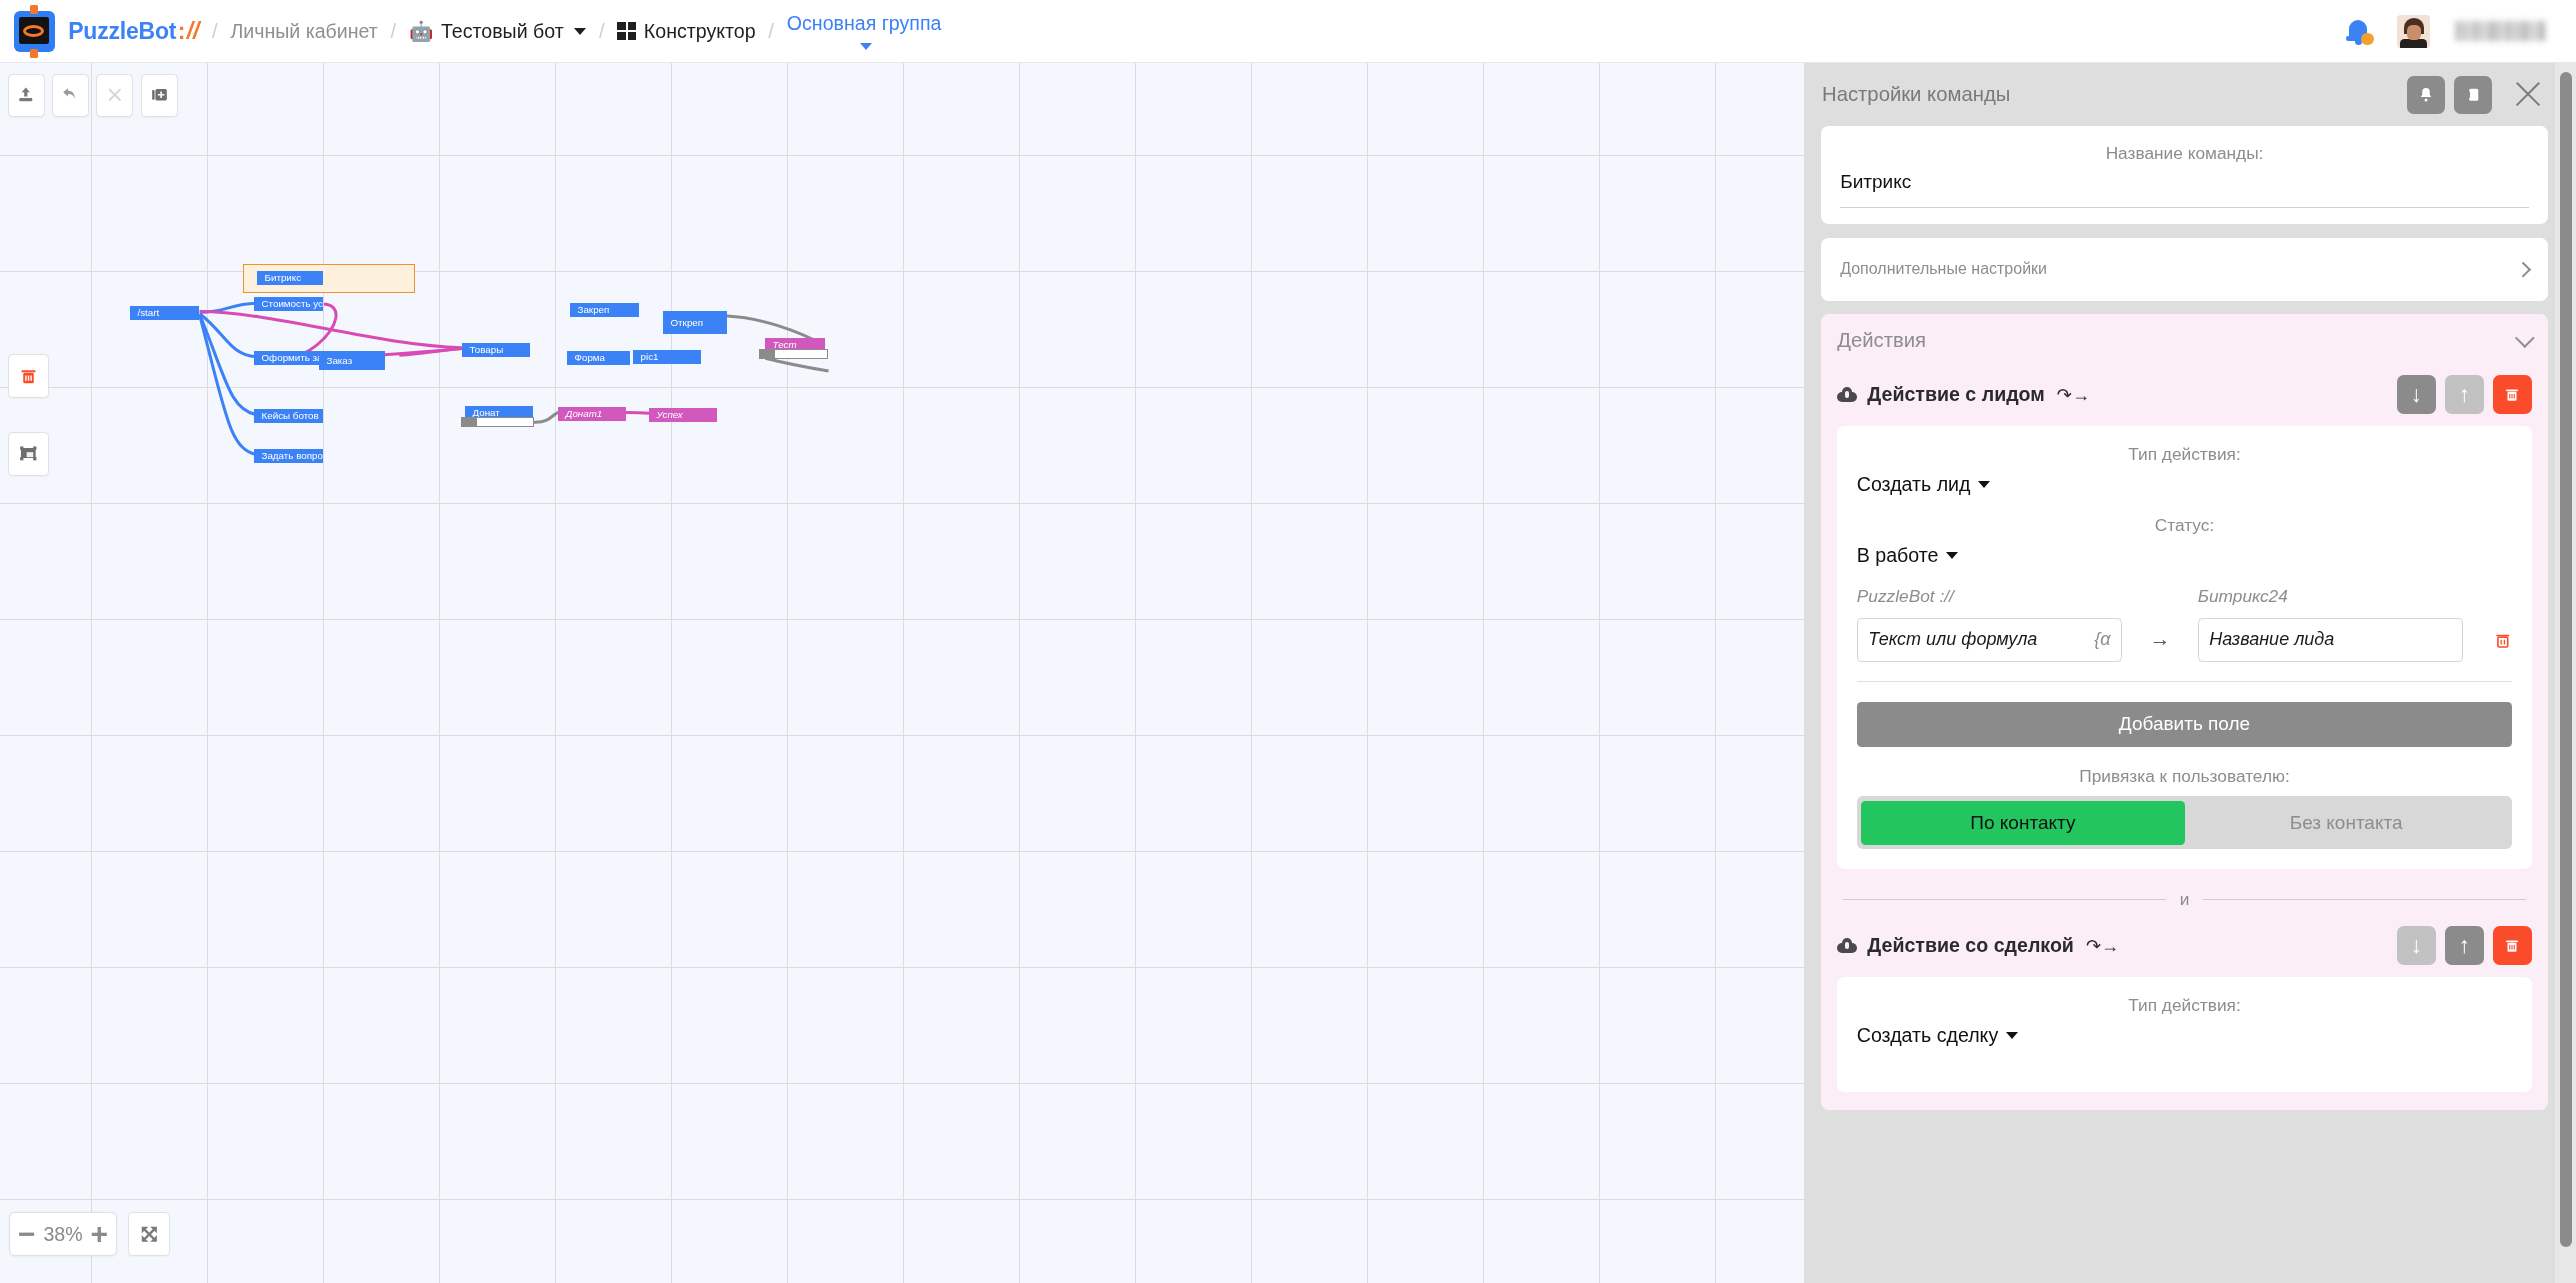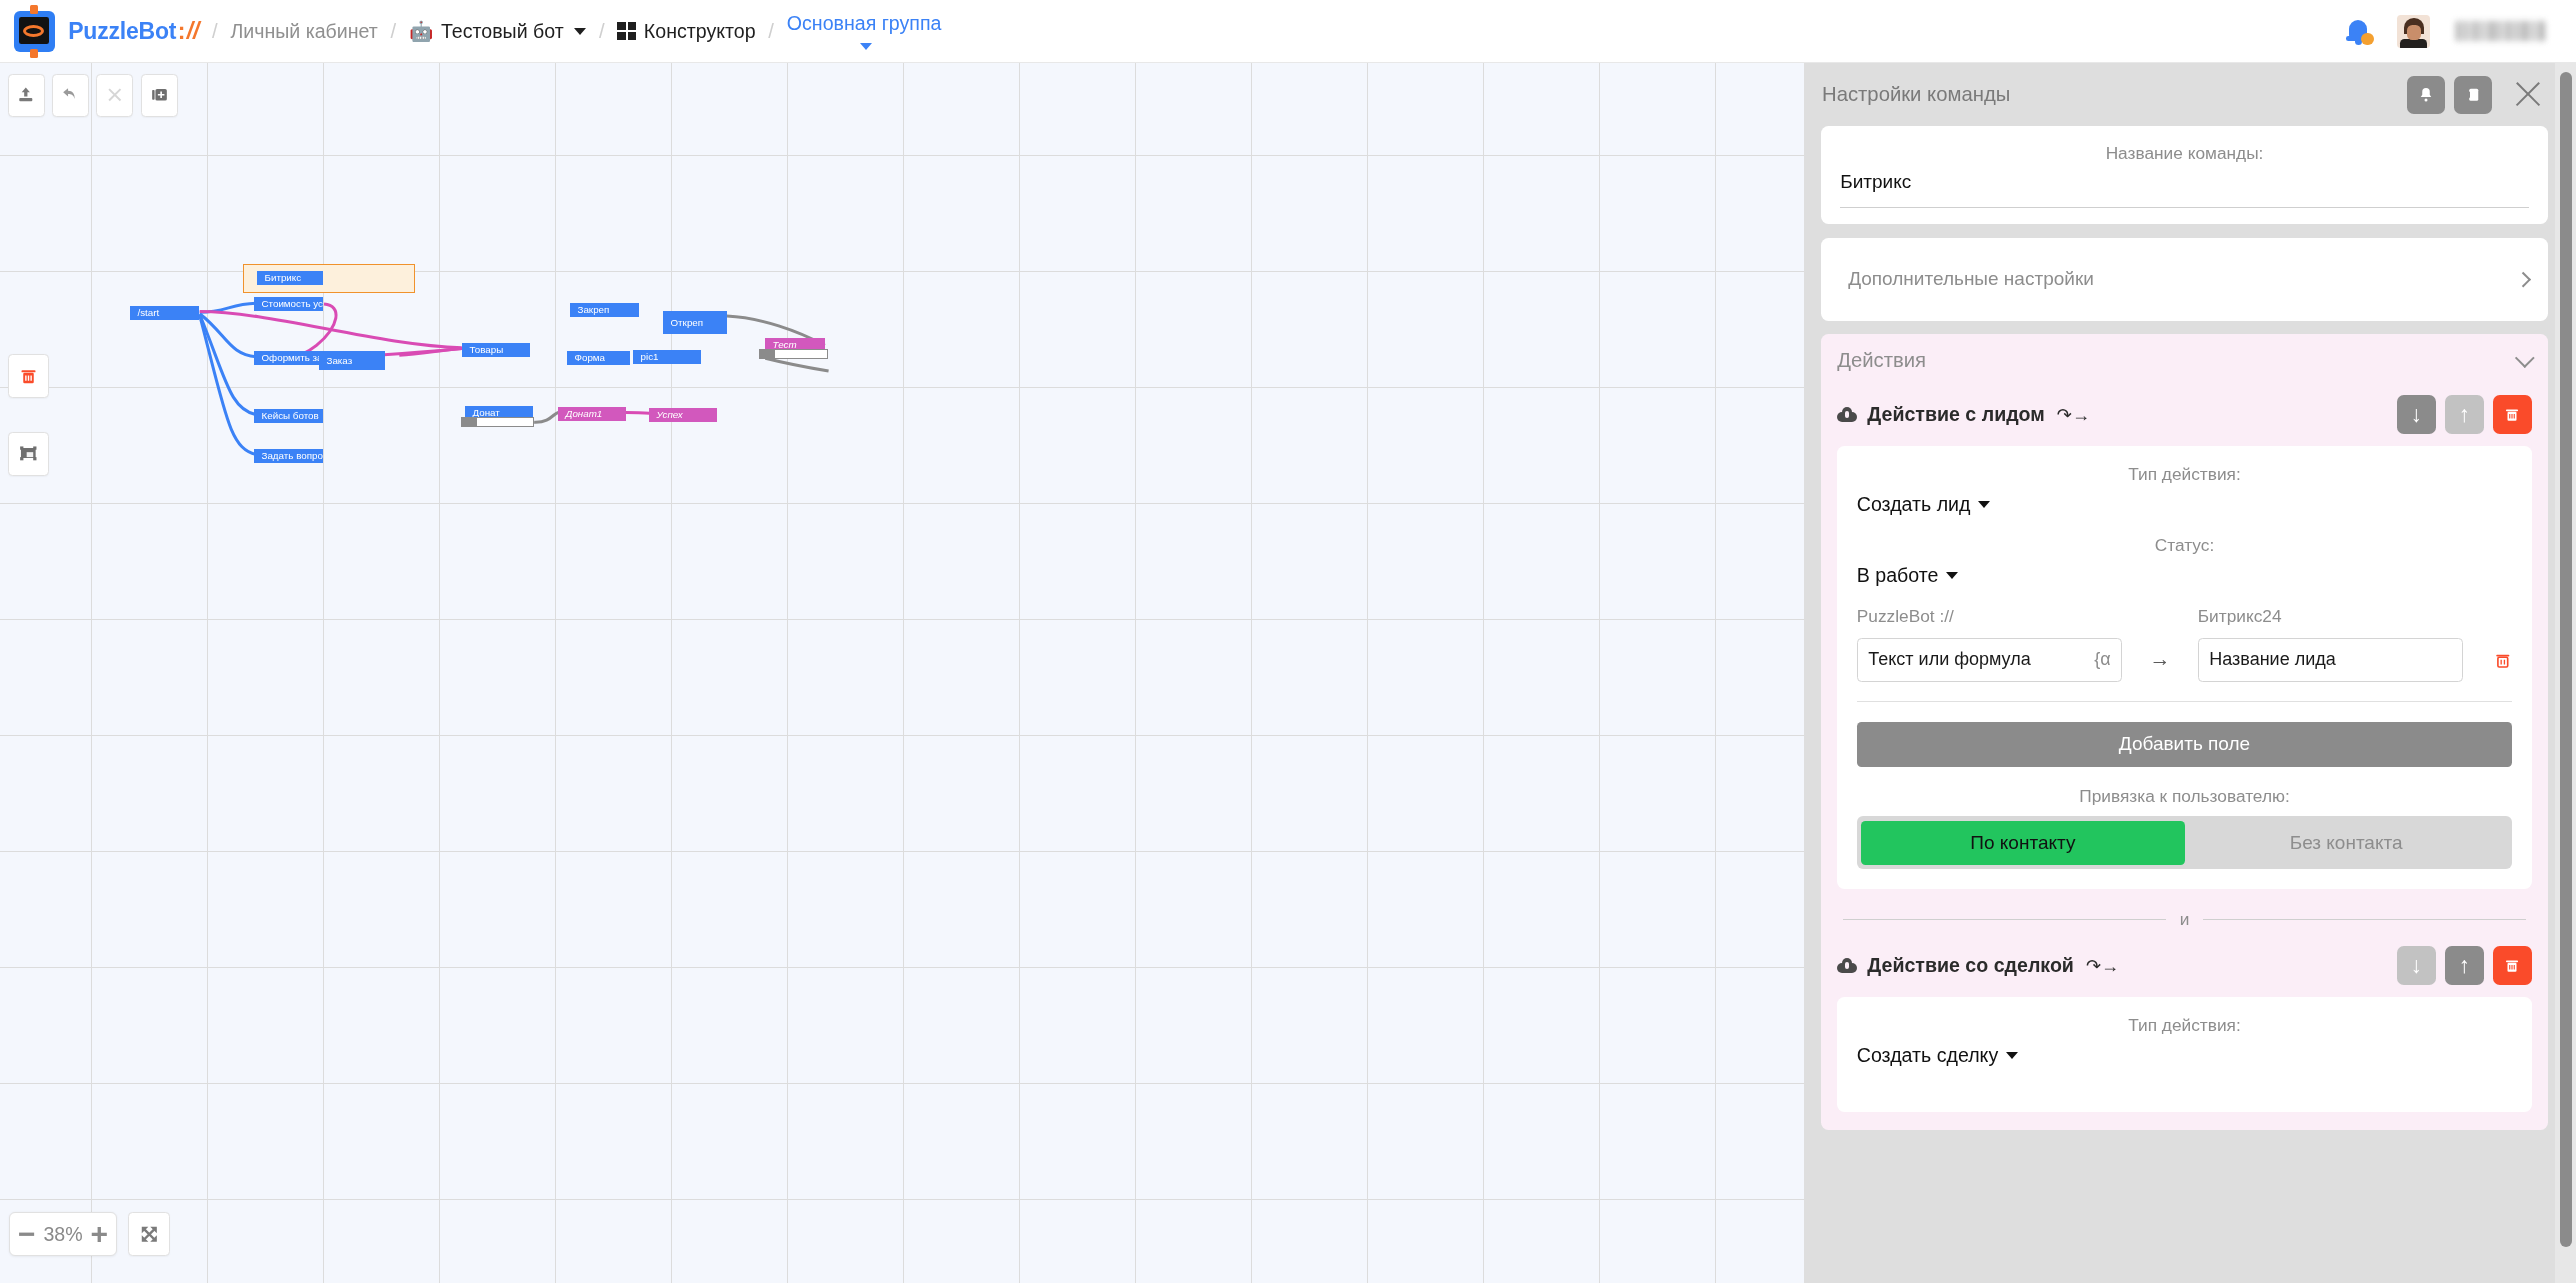--- a/index.html
+++ b/index.html
@@ -201,21 +201,21 @@
     color:#fff; font-size: 22.6px; font-weight: 700;
   }
   .act-btn.dark { background: #8b8b8b; }
   .act-btn.light { background: #c2c2c2; }
   .act-btn.red { background: #fa4b2a; }
 
   .inner-card { background: #fff; border-radius: 7.5px; padding: 18px 19.6px 19.6px 19.6px; }
   .dd-value { font-size: 19.6px; color: #111; display:flex; align-items:center; gap:7.5px; }
   .tri-dn { width:0;height:0;border-left:6px solid transparent;border-right:6px solid transparent;border-top:7.5px solid #111; }
 
-  .map-grid { display: flex; align-items: flex-end; gap: 16px; }
+  .map-grid { display: flex; align-items: flex-end; gap: 16px; font-style: italic; }
   .map-col-a { width: 286px; }
   .map-col-b { width: 286px; }
   .tiny-label { font-size: 17.3px; color: #8d8d8d; margin-bottom: 10.5px; }
   .txt-input {
     height: 44px; border: 0.8px solid #d4d4d4; border-radius: 4.5px;
     display: flex; align-items: center; padding: 0 10.5px; font-size: 18px; color: #1a1a1a;
     background: #fff; justify-content: space-between;
   }
   .alpha-ico { color: #8d8d8d; font-size: 18px; }
   .arrow-mid { width: 47px; text-align: center; font-size: 21px; color: #5a5a5a; padding-bottom: 10.5px; }
@@ -467,21 +467,21 @@
       </div>
     </div>
 
     <div class="card">
       <div class="field-label">Название команды:</div>
       <div class="field-value">Битрикс</div>
       <div class="underline"></div>
     </div>
 
     <div class="card row-between" style="padding-top:22.6px;padding-bottom:22.6px;">
-      <div class="field-label" style="margin:8px;font-size:19px;">Дополнительные настройки</div>
+      <div class="field-label" style="margin:0;font-size:16px;">Дополнительные настройки</div>
       <div class="chev-right"></div>
     </div>
 
     <div class="actions-card">
       <div class="row-between">
         <div class="actions-title">Действия</div>
         <div class="chev-down"></div>
       </div>
 
       <div class="action-head">

